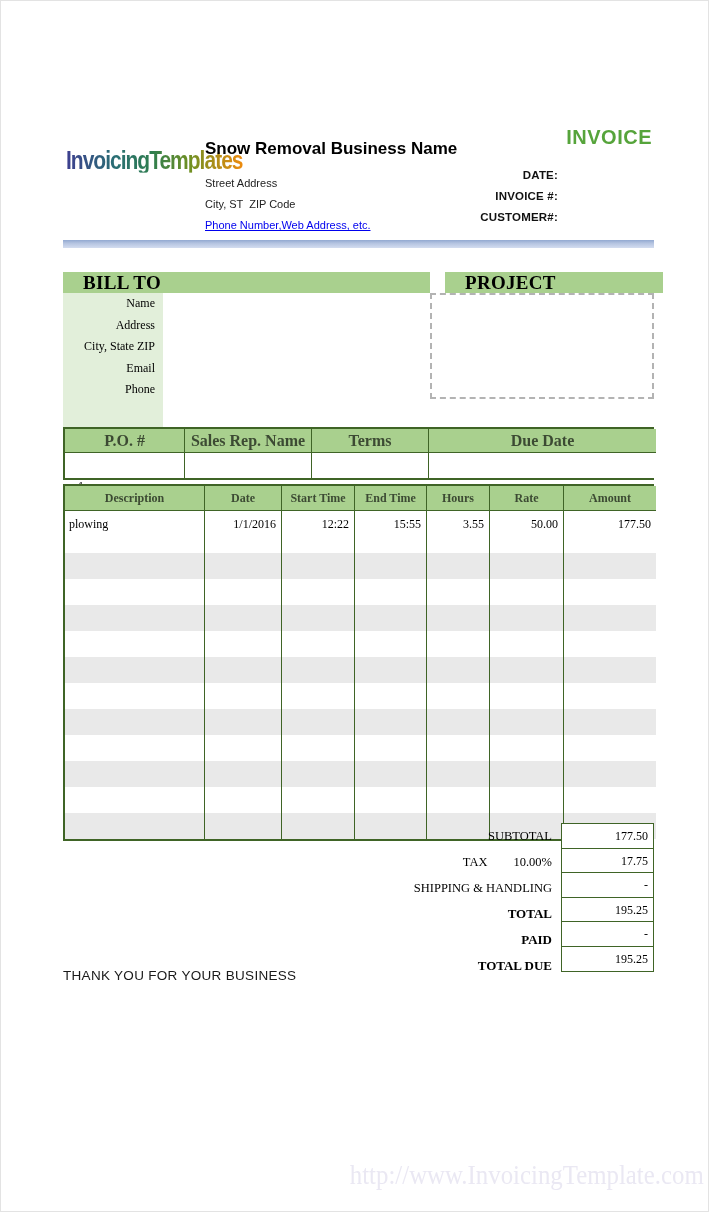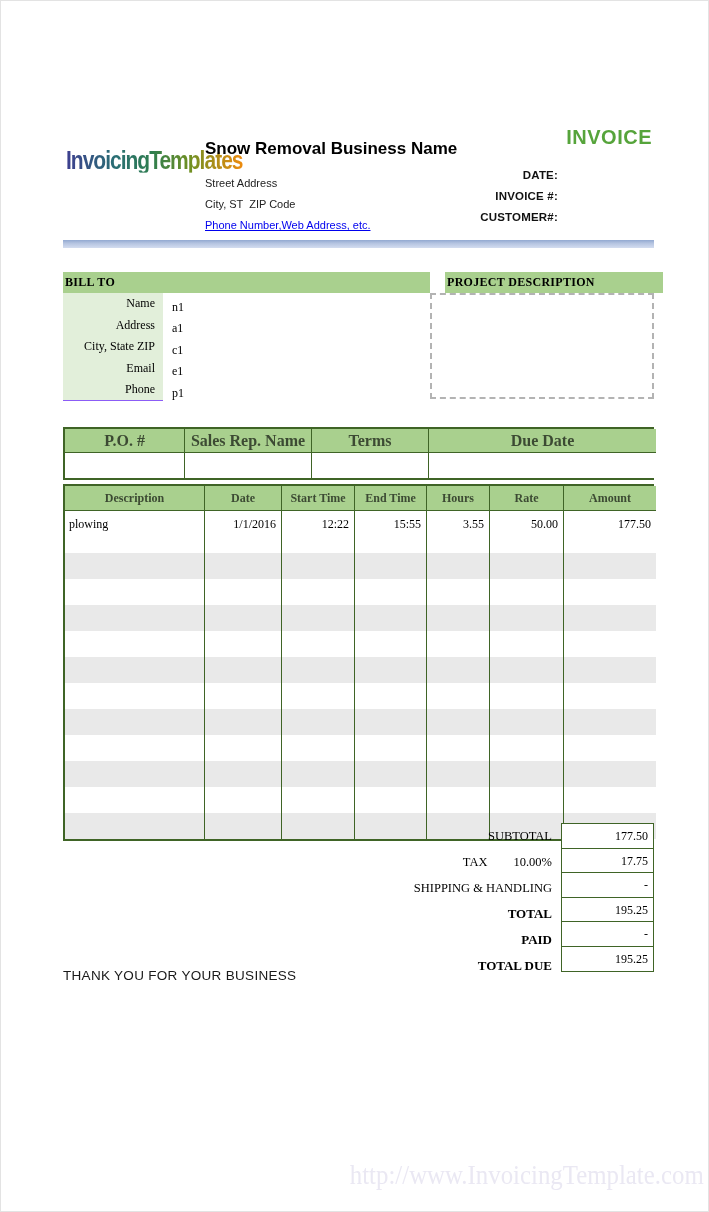--- a/index.html
+++ b/index.html
@@ -47,27 +47,27 @@
 
   
   .divider{
     position:absolute;left:63px;top:240px;width:591px;height:8px;
     background:linear-gradient(180deg,var(--divider-top) 0%,#b4c3e0 40%,var(--divider-bottom) 100%);
   }
 
   
   .bar{
     position:absolute;top:272px;height:21px;background:var(--green-bar);
-    font-weight:700;font-size:12px;line-height:21px;padding-left:2px;
+    font-weight:700;font-size:19px;line-height:21px;padding-left:20px;
     letter-spacing:0.3px;box-sizing:border-box;color:#000;
   }
   .billto-bar{left:63px;width:367px;}
   .project-bar{left:445px;width:218px;}
   .billto-rows{position:absolute;left:63px;top:293px;width:360px;}
-  .bt-row{display:flex;height:21.5px;align-items:flex-end;}
+  .bt-row{display:flex;height:21.5px;align-items:flex-start;flex-direction:column;}
   .bt-label{
     width:100px;flex:0 0 100px;background:var(--green-light);height:100%;
     text-align:right;padding-right:8px;box-sizing:border-box;
     font-size:12px;line-height:21.5px;
   }
   .bt-row:last-child .bt-label{border-bottom:1px solid #8b5cf6;}
   .bt-value{padding-left:9px;font-size:12px;}
   .project-box{
     position:absolute;left:430px;top:293px;width:224px;height:106px;
     border:2px dashed #b3b3b3;box-sizing:border-box;background:#fff;

